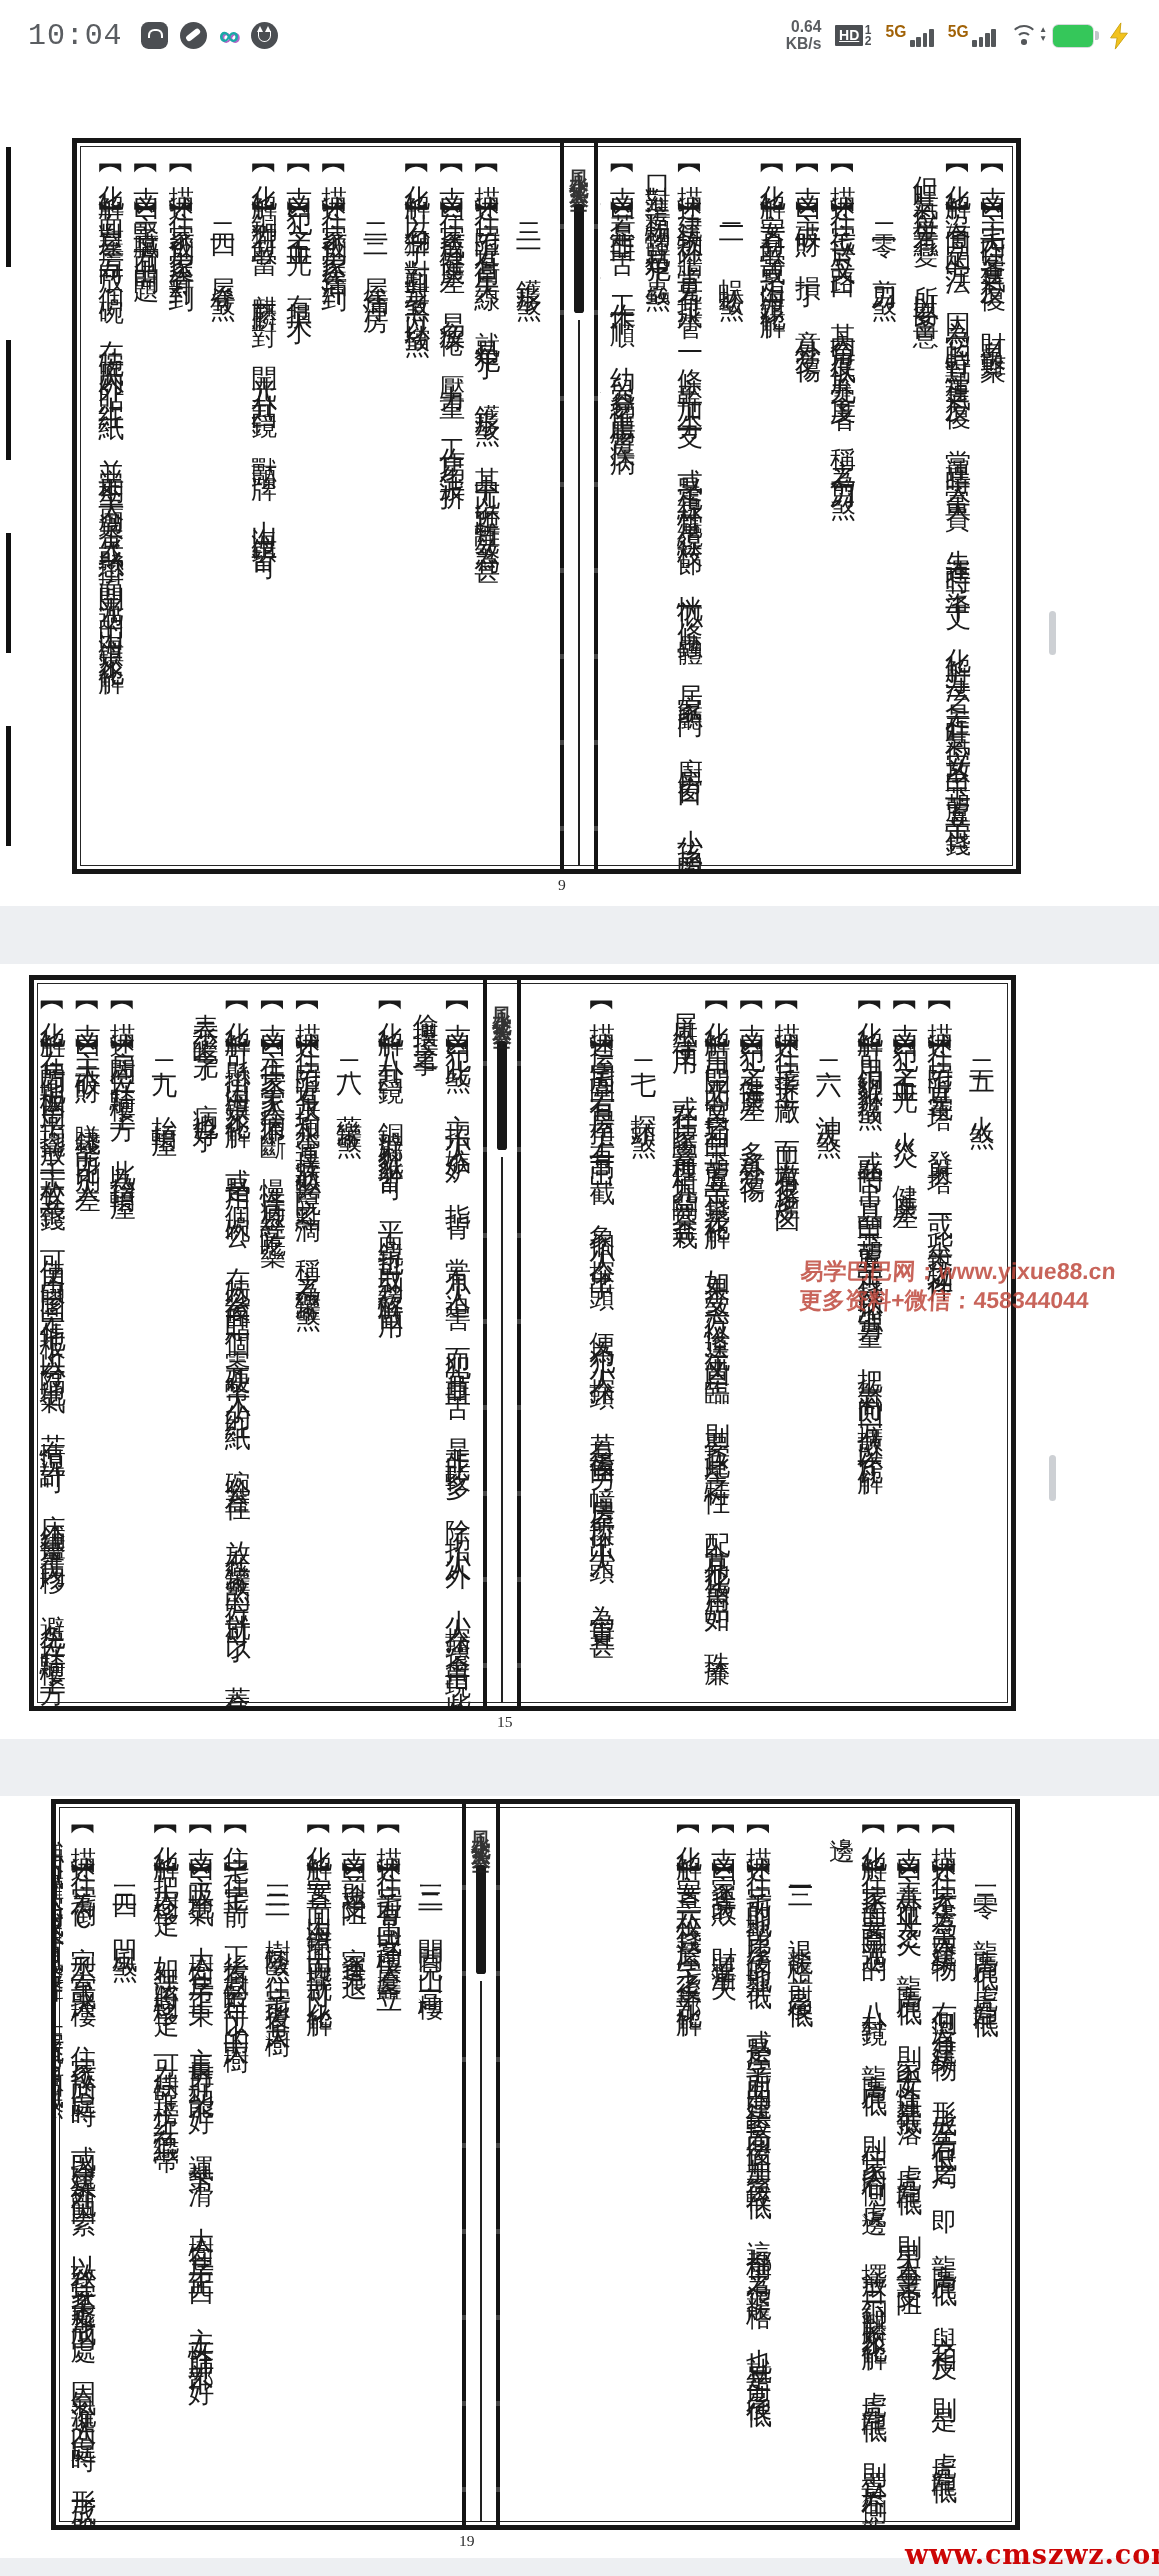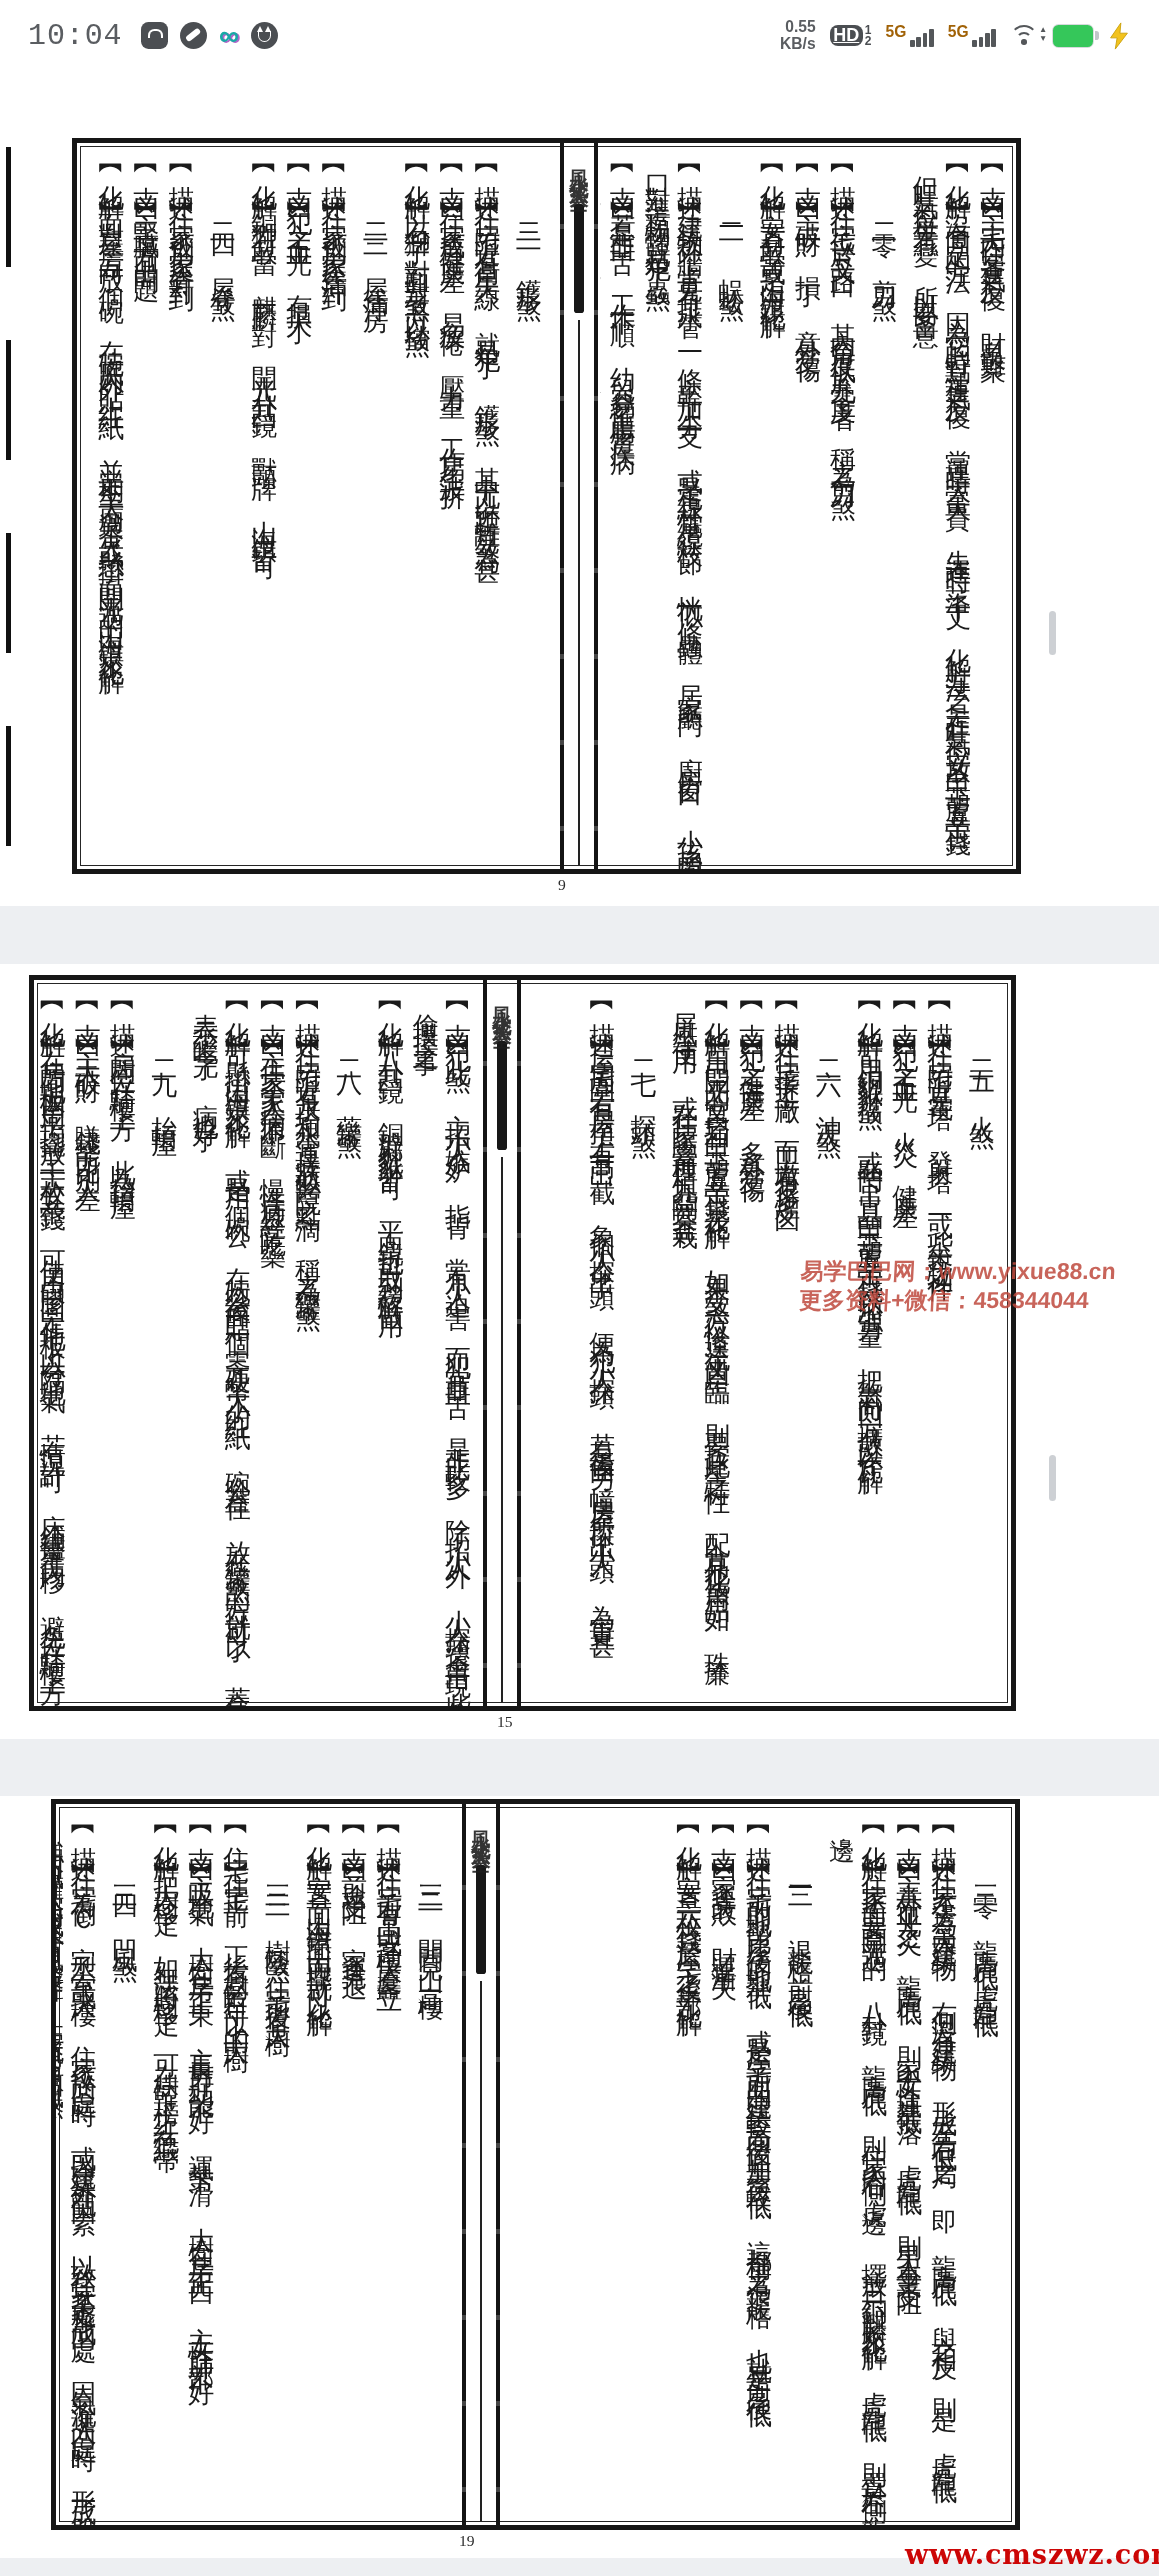--- a/index.html
+++ b/index.html
@@ -18,21 +18,21 @@
   .ai.rd{border-radius:50%;}
   .ai .handle{position:absolute;left:7.4px;top:6.4px;width:11px;height:7.4px;border:2.3px solid #fff;border-bottom:none;border-radius:6.4px 6.4px 0 0;}
   .ai .slash{position:absolute;left:5.5px;top:10px;width:15.6px;height:5.5px;background:#fff;border-radius:2.8px;transform:rotate(-38deg);}
   .inf{font-size:28px;font-weight:bold;color:#19a9a6;text-shadow:1.8px 0.9px 0 #b065c9;line-height:27px;}
   .ai .ear1,.ai .ear2{position:absolute;top:3.7px;width:0;height:0;border-left:3.7px solid transparent;border-right:3.7px solid transparent;border-bottom:6.4px solid #fff;}
   .ai .ear1{left:6.4px;} .ai .ear2{right:6.4px;}
   .ai .face{position:absolute;left:7.4px;top:9.2px;width:11px;height:9.2px;border:1.8px solid #fff;border-radius:0 0 7.4px 7.4px;border-top:none;}
   .sb-right{margin-left:auto;display:flex;align-items:center;gap:14px;}
   .speed{text-align:right;font-size:15.6px;line-height:16.6px;color:#5a5d61;font-weight:bold;}
   .hd{display:flex;align-items:center;}
-  .hd-box{background:#4b4e52;color:#fff;font-weight:bold;font-size:18px;border-radius:8px;padding:2.8px 3.7px;line-height:15.6px;text-decoration:underline;}
+  .hd-box{background:#4b4e52;color:#fff;font-weight:bold;font-size:14px;border-radius:1px;padding:2.8px 3.7px;line-height:15.6px;text-decoration:underline;}
   .hd-nums{display:flex;flex-direction:column;font-size:12px;line-height:11px;color:#4b4e52;font-weight:bold;margin-left:1.8px;}
   .cell{display:flex;align-items:flex-end;gap:3.7px;}
   .cell .g{font-size:15.6px;font-weight:bold;color:#a16207;line-height:13px;margin-bottom:9.2px;}
   .bars{display:flex;align-items:flex-end;gap:1.8px;}
   .bars i{display:block;width:4.6px;background:#54575a;border-radius:0.9px;}
   .bars i:nth-child(1){height:6.4px;} .bars i:nth-child(2){height:10px;}
   .bars i:nth-child(3){height:14px;} .bars i:nth-child(4){height:17.5px;}
   .wifi{position:relative;width:29px;height:24px;}
   .wifi i{position:absolute;box-sizing:border-box;border:2.8px solid #54575a;border-color:#54575a transparent transparent transparent;border-radius:50%;}
   .wifi i.w1{left:0;top:1.8px;width:28px;height:28px;}
@@ -100,21 +100,21 @@
       </span>
     <span class="inf">∞</span>
     <span class="ai rd">
         <i class="ear1"></i>
         <i class="ear2"></i>
         <i class="face"></i>
       </span>
   </span>
   <span class="sb-right">
     <span class="speed">
-      <span>0.55</span><br>
+      <span>0.64</span><br>
       <span>KB/s</span>
     </span>
     <span class="hd">
       <span class="hd-box">HD</span>
       <span class="hd-nums">
         <span>1</span>
         <span>2</span>
       </span>
     </span>
     <span class="cell">

